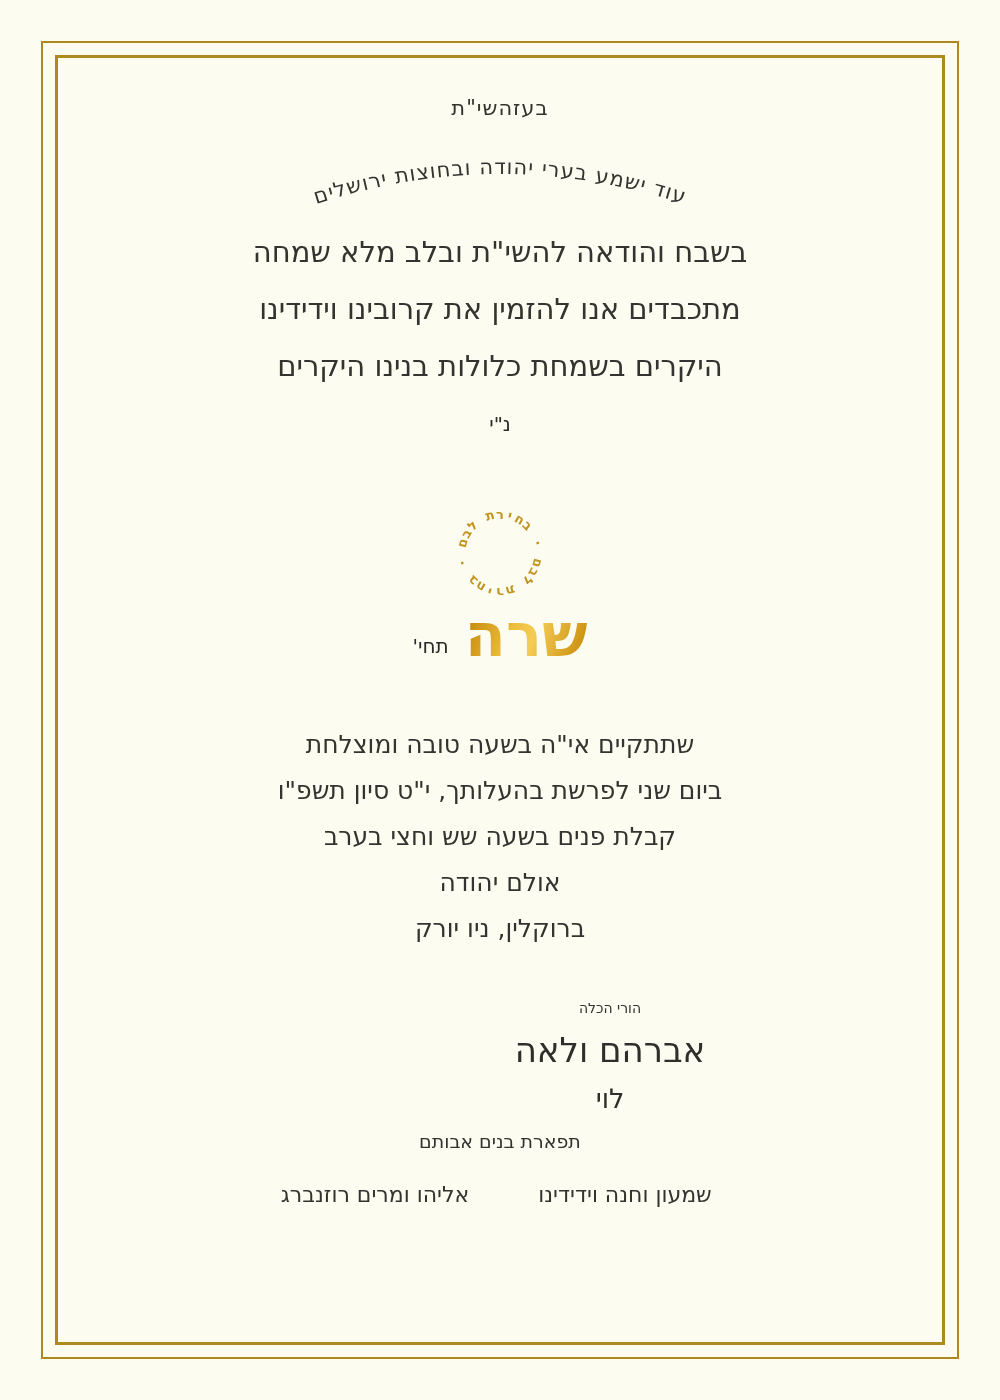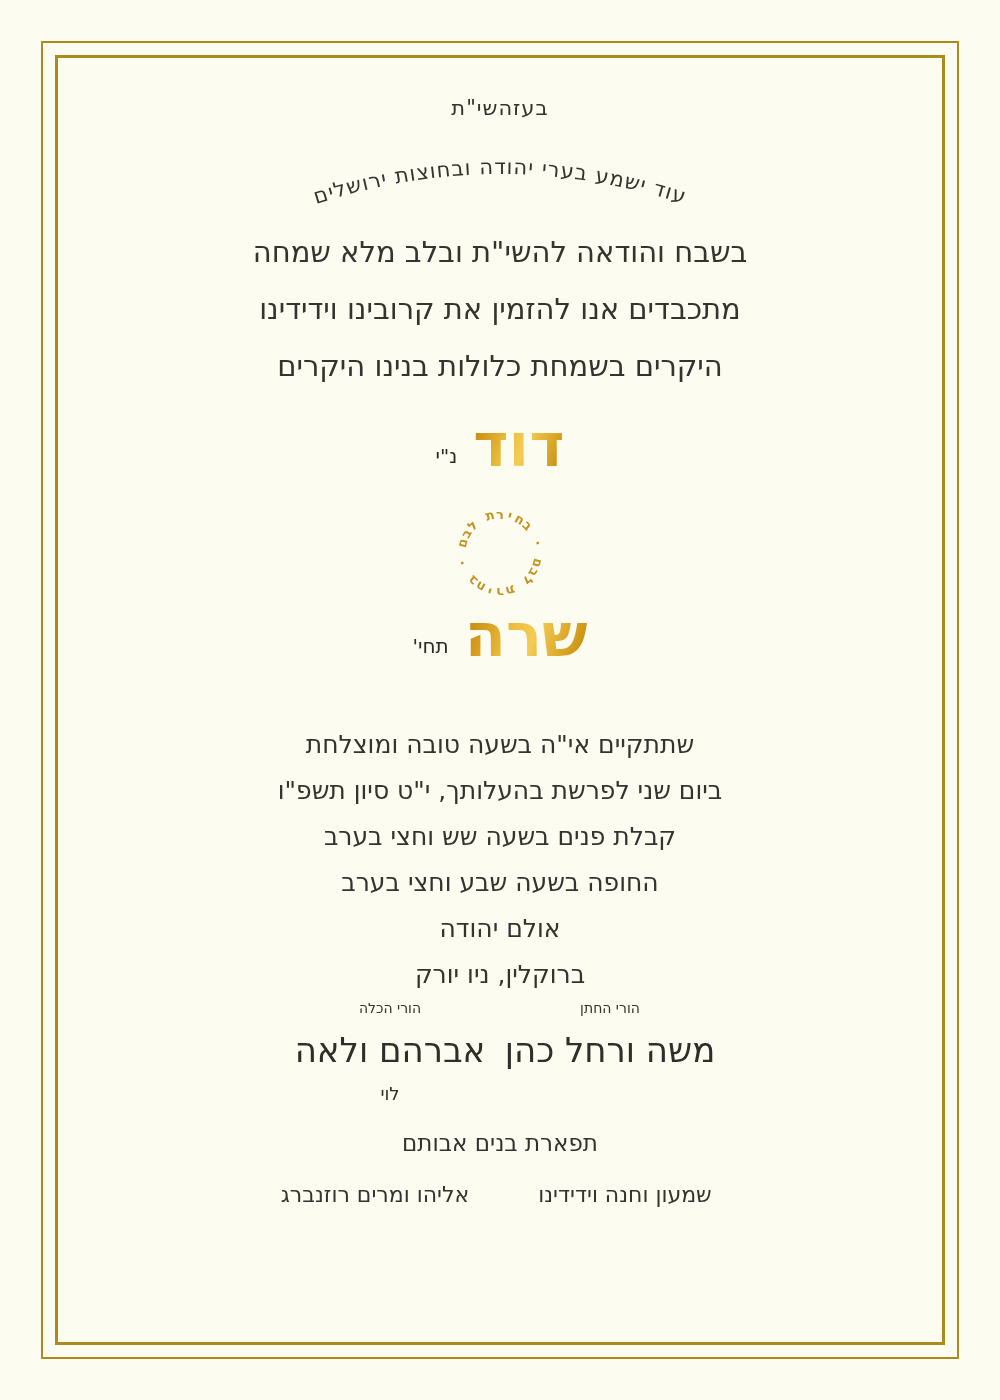--- a/index.html
+++ b/index.html
@@ -47,23 +47,23 @@
     color:#C2941F; font-size:13px; font-weight:700;
   }
   .ring span { position:absolute; left:50%; top:50%; }
 
   .details { top:722px; font-size:25px; line-height:46px; color:#34332F; }
 
   .parents { top:1000px; }
   .parents-grid { width:440px; margin:0 auto; display:grid; grid-template-columns:1fr 1fr; direction:rtl; }
   .parent-label { font-size:14px; color:#33322E; }
   .parent-name { font-size:34px; margin-top:17px; line-height:34px; }
-  .parent-name2 { font-size:18px; margin-top:16px; }
+  .parent-name2 { font-size:27px; margin-top:16px; }
 
-  .tiferet { top:1130px; font-size:23px; color:#33322E; }
+  .tiferet { top:1130px; font-size:19px; color:#33322E; }
 
   .grandparents { top:1182px; }
   .grand-grid {
     width:500px; margin:0 auto; display:grid; grid-template-columns:1fr 1fr;
     direction:rtl; row-gap:21px; font-size:22px; color:#34332F;
   }
 </style>
 </head>
 <body>
 
@@ -83,21 +83,20 @@
   </svg>
 </div>
 
 <div class="sec intro">
   <div>בשבח והודאה להשי"ת ובלב מלא שמחה</div>
   <div>מתכבדים אנו להזמין את קרובינו וידידינו</div>
   <div>היקרים בשמחת כלולות בנינו היקרים</div>
 </div>
 
 <div class="sec name-row groom-row">
-  <span class="big-name">דוד</span>
   <span class="honorific">נ"י</span>
 </div>
 
 <div class="sec ring-wrap">
   <div class="ring">
       <span style="transform: translate(-50%, -50%) rotate(45deg) translateY(-39px);">ב</span>
       <span style="transform: translate(-50%, -50%) rotate(30deg) translateY(-39px);">ח</span>
       <span style="transform: translate(-50%, -50%) rotate(15deg) translateY(-39px);">י</span>
       <span style="transform: translate(-50%, -50%) rotate(0deg) translateY(-39px);">ר</span>
       <span style="transform: translate(-50%, -50%) rotate(-15deg) translateY(-39px);">ת</span>
@@ -125,31 +124,26 @@
 
 <div class="sec name-row bride-row">
   <span class="big-name">שרה</span>
   <span class="honorific">תחי'</span>
 </div>
 
 <div class="sec details">
   <div>שתתקיים אי"ה בשעה טובה ומוצלחת</div>
   <div>ביום שני לפרשת בהעלותך, י"ט סיון תשפ"ו</div>
   <div>קבלת פנים בשעה שש וחצי בערב</div>
-  <div>החופה בשעה שבע וחצי בערב</div>
   <div>אולם יהודה</div>
   <div>ברוקלין, ניו יורק</div>
 </div>
 
 <div class="sec parents">
   <div class="parents-grid">
-    <div>
-      <div class="parent-label">הורי החתן</div>
-      <div class="parent-name">משה ורחל כהן</div>
-    </div>
     <div>
       <div class="parent-label">הורי הכלה</div>
       <div class="parent-name">אברהם ולאה</div>
       <div class="parent-name2">לוי</div>
     </div>
   </div>
 </div>
 
 <div class="sec tiferet">תפארת בנים אבותם</div>
 

